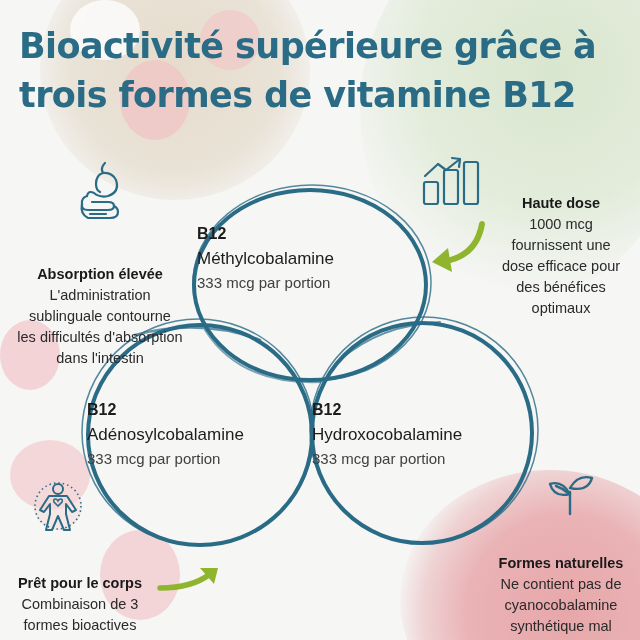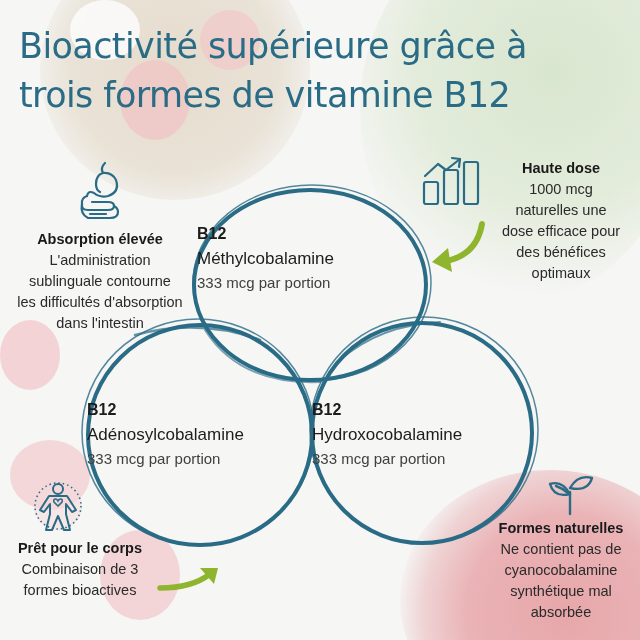--- a/index.html
+++ b/index.html
@@ -8,30 +8,30 @@
     position: relative;
     font-family: "Liberation Sans", "DejaVu Sans", sans-serif;
     background: #f6f6f5;
     color: #1c1c1c;
   }
   .bg { position: absolute; inset: 0; overflow: hidden; }
   .blob { position: absolute; border-radius: 50%; }
   .title {
     position: absolute; left: 19px; top: 22px; width: 610px;
     font-family: "DejaVu Sans", sans-serif;
-    font-weight: normal; font-size: 35px; line-height: 49px;
+    font-weight: bold; font-size: 35px; line-height: 49px;
     color: #2a6b86; letter-spacing: -0.6px;
   }
   .circles { position: absolute; left: 0; top: 0; width: 640px; height: 640px; }
   .ctext { position: absolute; text-align: left; width: 220px; }
   .ctext .b12 { font-weight: bold; font-size: 16px; line-height: 24px; }
   .ctext .name { font-weight: normal; font-size: 17px; line-height: 26px; }
   .ctext .dose { font-size: 15px; line-height: 22px; color: #404040; }
   .feat { position: absolute; text-align: center; font-size: 14.5px; line-height: 21px; color: #2a2a2a; }
-  .feat .h { font-weight: bold; color: #1a1a1a; }
+  .feat .h { font-weight: bold; color: #1a1a1a; margin-top: 35px; }
   .icon { position: absolute; }
 </style>
 </head>
 <body>
 
 <div class="bg">
 
   <div class="blob" style="left:40px;top:-60px;width:270px;height:260px;background:radial-gradient(circle at 50% 50%, #e6dccd 0%, #e9e2d6 55%, #f1efea 72%, rgba(246,246,245,0) 80%);"></div>
   <div class="blob" style="left:120px;top:60px;width:70px;height:80px;background:#f0c4c4;opacity:.75;"></div>
   <div class="blob" style="left:200px;top:10px;width:60px;height:60px;background:#f2c8c8;opacity:.7;"></div>
@@ -117,21 +117,21 @@
     <rect x="2" y="26" width="14" height="22" rx="2"></rect>
     <rect x="22" y="14" width="14" height="34" rx="2"></rect>
     <rect x="42" y="6" width="14" height="42" rx="2"></rect>
     <path d="M3 20 L16 8 L24 14 L38 3"></path>
     <path d="M30 2 L38 3 L37 11"></path>
   </g>
 </svg>
 <div class="feat" style="left:488px;top:158px;width:146px;">
   <div class="h">Haute dose</div>
   <div>1000 mcg</div>
-  <div>naturelles une</div>
+  <div>fournissent une</div>
   <div>dose efficace pour</div>
   <div>des bénéfices</div>
   <div>optimaux</div>
 </div>
 
 <svg class="icon" style="left:32px;top:480px;" width="52" height="54" viewBox="0 0 52 54">
   <circle cx="26" cy="26" r="24" fill="#f6d7da" opacity=".5"></circle>
   <circle cx="26" cy="26" r="23" fill="none" stroke="#2a6b86" stroke-width="1.6" stroke-dasharray="1.5 3"></circle>
   <g fill="none" stroke="#2a6b86" stroke-width="2" stroke-linejoin="round">
     <circle cx="26" cy="9" r="5"></circle>

